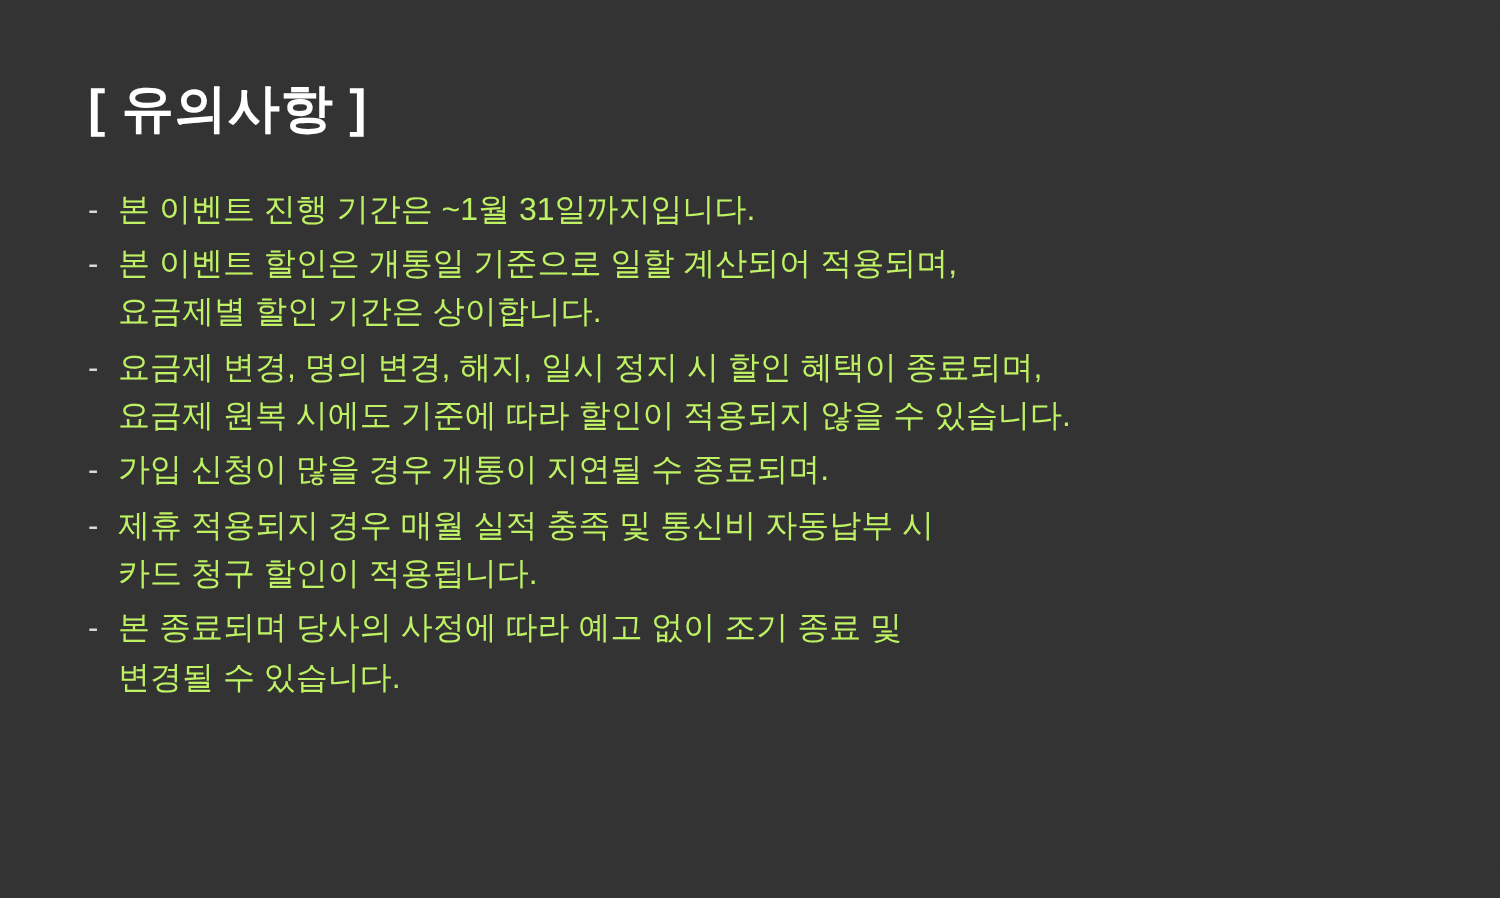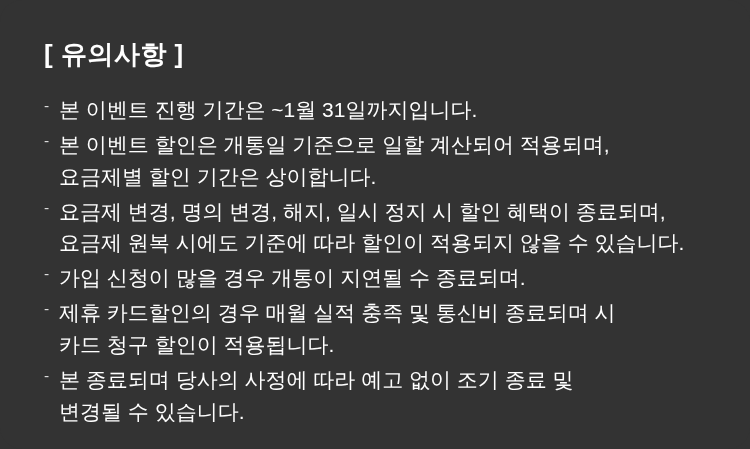--- a/index.html
+++ b/index.html
@@ -45,22 +45,22 @@
   .notice-dash {
     flex: 0 0 auto;
     width: 15px;
     color: #dcdcdc;
     font-size: 15.5px;
     line-height: 1.52;
   }
   .notice-text {
     flex: 1 1 auto;
     white-space: pre-line;
-    color: #ffffff;
-    font-size: 21px;
+    color: #bef264;
+    font-size: 16px;
     line-height: 1.52;
   }
 </style>
 </head>
 <body>
 
 <div class="notice-panel">
   <h1 class="notice-title">[ 유의사항 ]</h1>
   <ul class="notice-list">
     <li class="notice-item">
@@ -76,21 +76,21 @@
       <span class="notice-dash">-</span>
       <span class="notice-text">요금제 변경, 명의 변경, 해지, 일시 정지 시 할인 혜택이 종료되며,
 요금제 원복 시에도 기준에 따라 할인이 적용되지 않을 수 있습니다.</span>
     </li>
     <li class="notice-item">
       <span class="notice-dash">-</span>
       <span class="notice-text">가입 신청이 많을 경우 개통이 지연될 수 종료되며.</span>
     </li>
     <li class="notice-item">
       <span class="notice-dash">-</span>
-      <span class="notice-text">제휴 카드할인의 경우 매월 실적 충족 및 통신비 종료되며 시
+      <span class="notice-text">제휴 적용되지 경우 매월 실적 충족 및 통신비 자동납부 시
 카드 청구 할인이 적용됩니다.</span>
     </li>
     <li class="notice-item">
       <span class="notice-dash">-</span>
       <span class="notice-text">본 종료되며 당사의 사정에 따라 예고 없이 조기 종료 및
 변경될 수 있습니다.</span>
     </li>
   </ul>
 </div>
 

